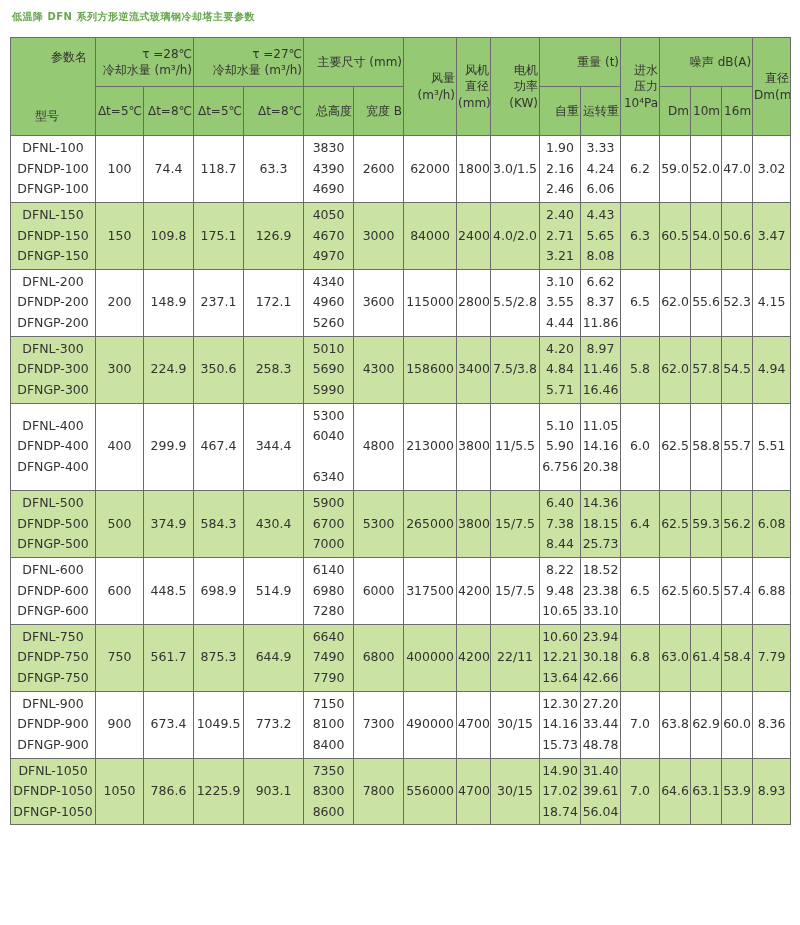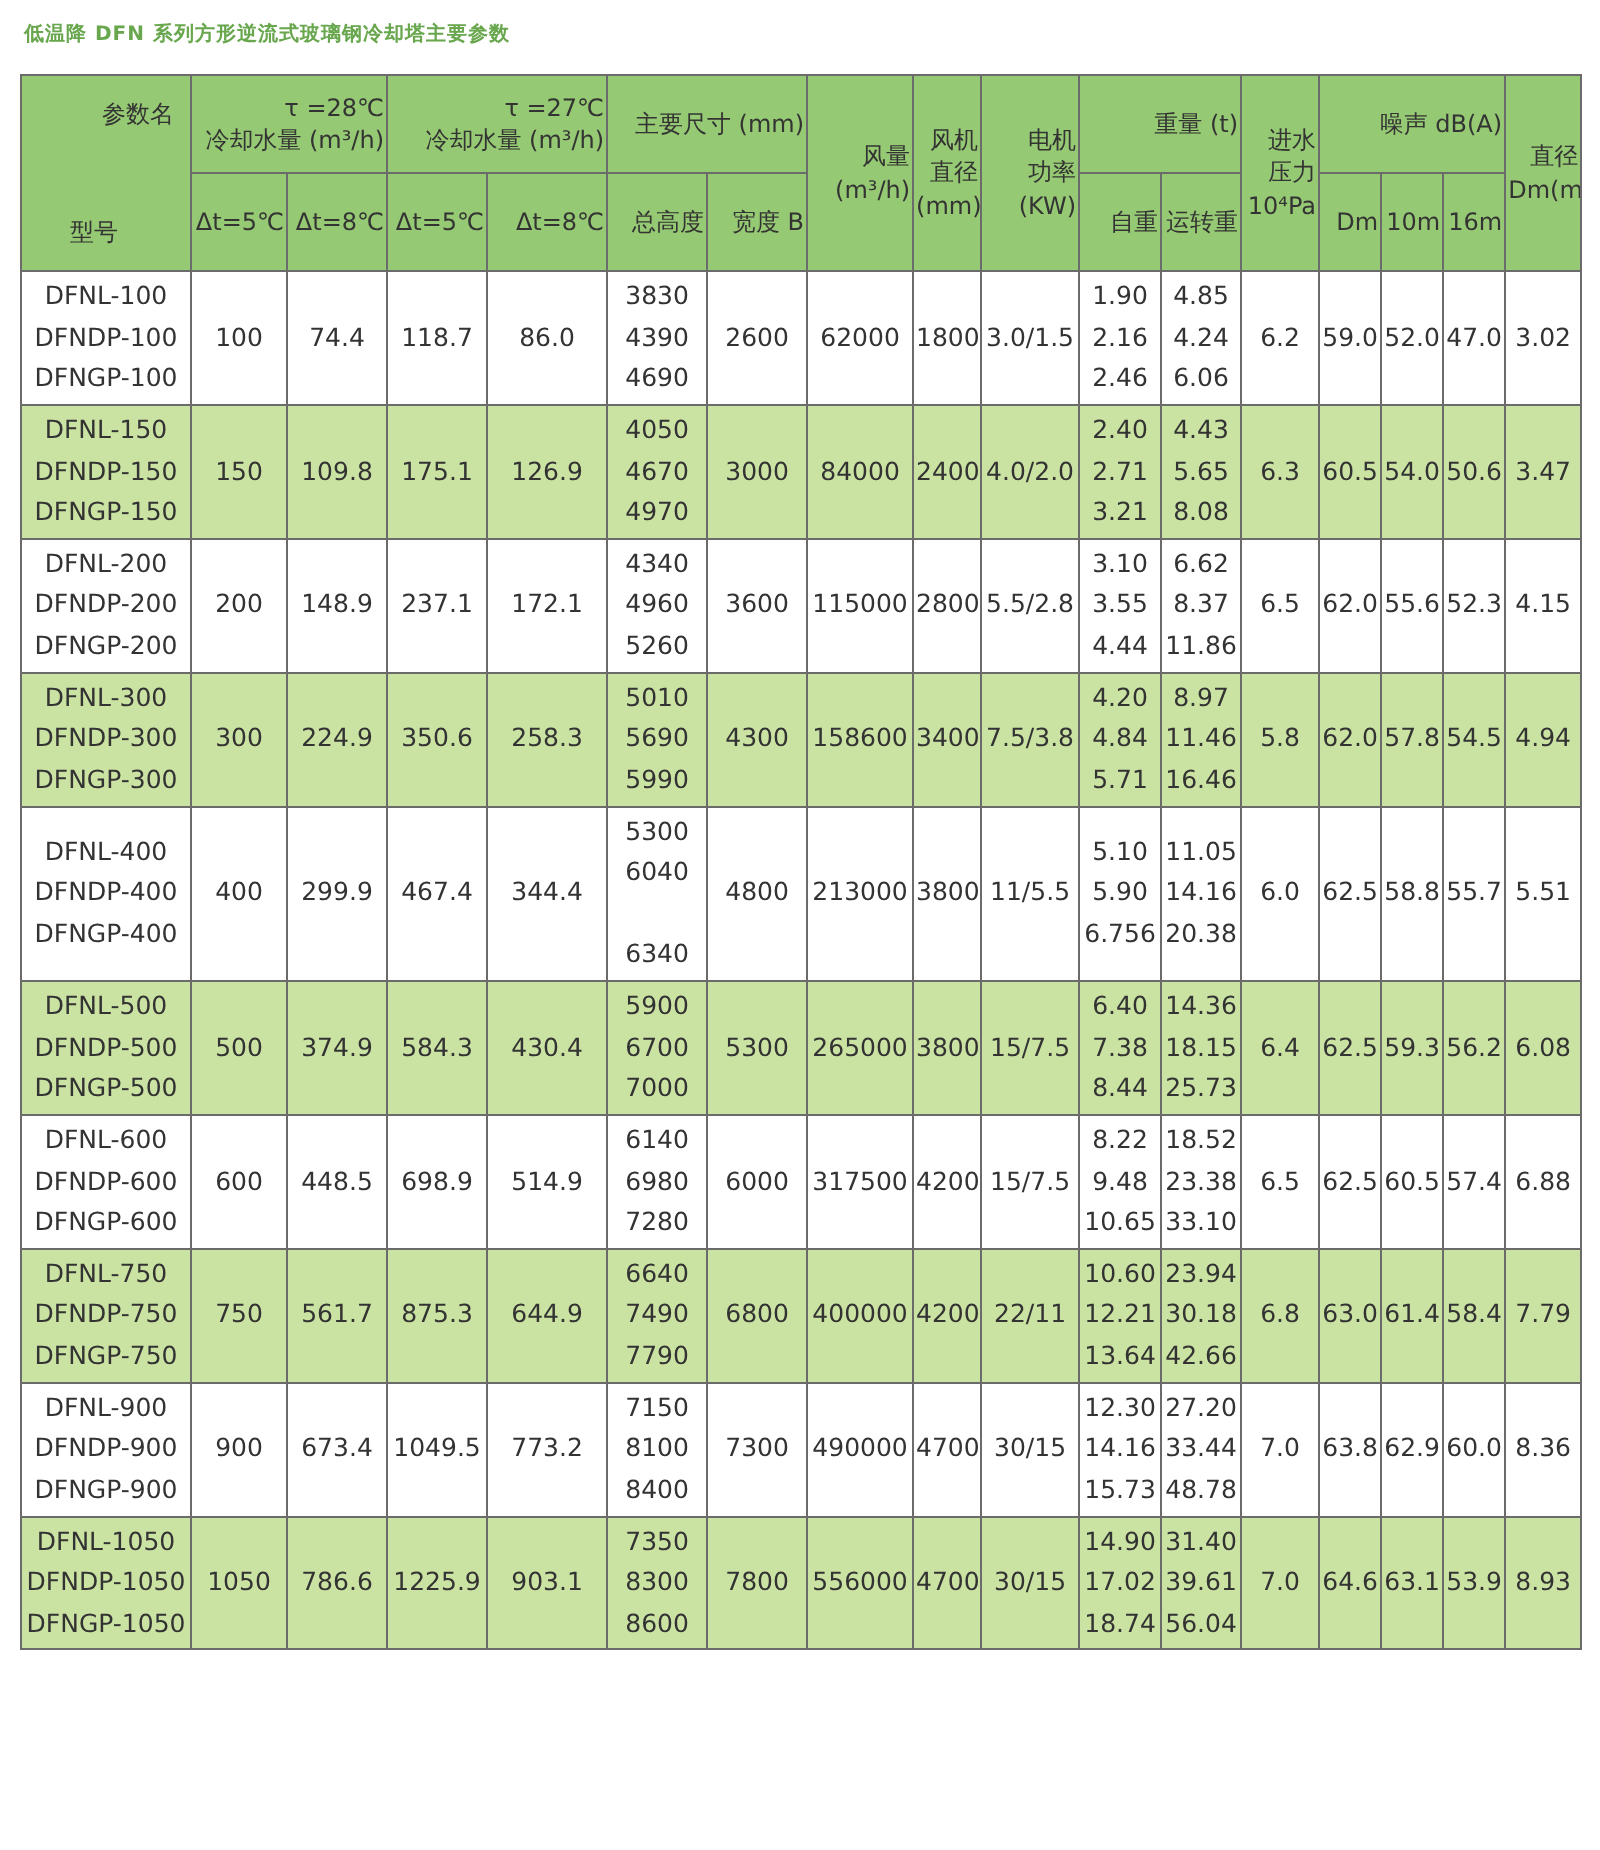--- a/index.html
+++ b/index.html
@@ -130,32 +130,32 @@
       </tr>
     </thead>
     <tbody id="spec-body">
         <tr>
           <td>DFNL-100
 DFNDP-100
 DFNGP-100</td>
           <td>100</td>
           <td>74.4</td>
           <td>118.7</td>
-          <td>86.0</td>
+          <td>63.3</td>
           <td>3830
 4390
 4690</td>
           <td>2600</td>
           <td>62000</td>
           <td>1800</td>
           <td>3.0/1.5</td>
           <td>1.90
 2.16
 2.46</td>
-          <td>4.85
+          <td>3.33
 4.24
 6.06</td>
           <td>6.2</td>
           <td>59.0</td>
           <td>52.0</td>
           <td>47.0</td>
           <td>3.02</td>
         </tr>
         <tr class="shade">
           <td>DFNL-150

